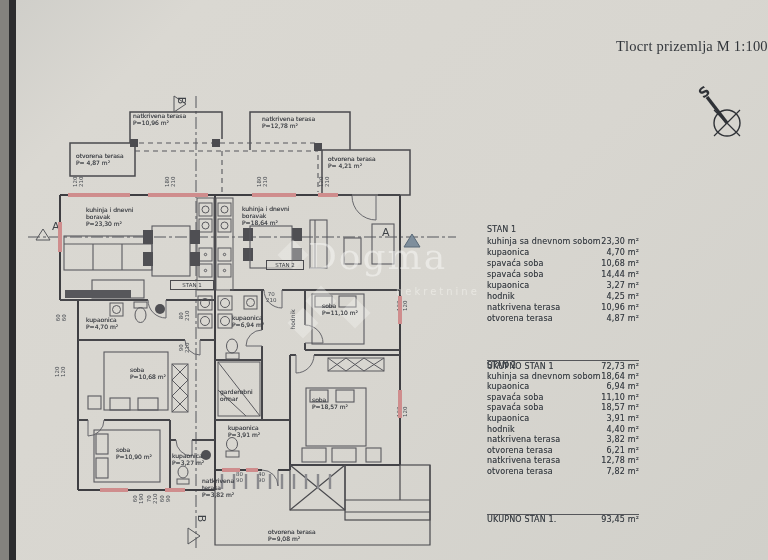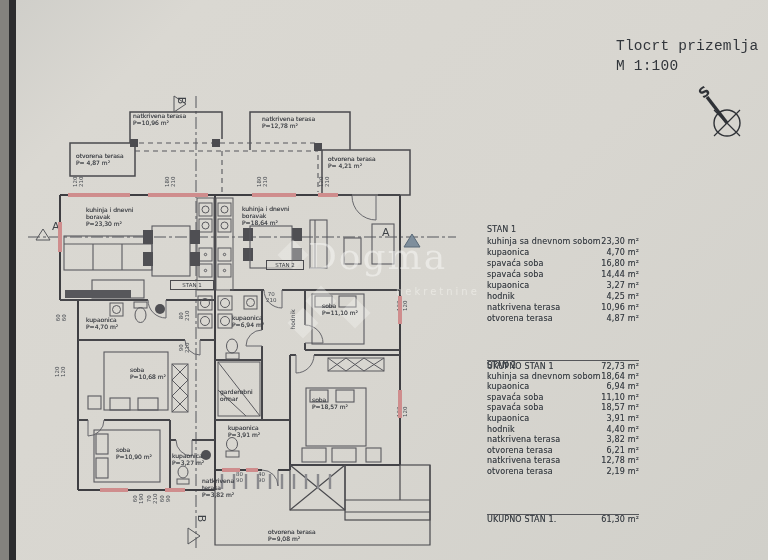--- a/index.html
+++ b/index.html
@@ -1,21 +1,21 @@
 <!DOCTYPE html>
 <html><head>
 <meta charset="utf-8">
 <style>
   html,body{margin:0;padding:0;}
   .page{position:relative;width:768px;height:560px;overflow:hidden;
     background:linear-gradient(135deg,#cfcec9 0%,#dad8d2 15%,#d8d6d0 55%,#d1d0ca 100%);
     font-family:"DejaVu Sans",sans-serif;color:#3c4046;}
   .edge-left{position:absolute;left:0;top:0;width:9px;height:560px;background:#84827e;}
   .edge-dark{position:absolute;left:9px;top:0;width:7px;height:560px;background:#2c2c2e;}
-  .title{position:absolute;left:616px;top:36px;font-family:Liberation Mono, monospace;
+  .title{position:absolute;left:616px;top:36px;font-family:Liberation Serif, serif;
     font-size:14.5px;line-height:20px;color:#32363b;letter-spacing:.2px;}
   .plan-label{position:absolute;font-size:6px;line-height:7px;color:#40444b;
     text-shadow:0 0 .3px rgba(60,60,60,.7);}
   .plan-label span{display:block;}
   .tag-box{position:absolute;border:1px solid #4a4a4e;font-size:5.5px;line-height:8px;
     text-align:center;color:#3e4247;background:rgba(220,219,214,.6);}
   .dimv,.dimh{position:absolute;font-size:5.5px;line-height:5.8px;color:#494d53;
     white-space:pre-line;text-align:center;}
   .dimv{transform:rotate(-90deg);}
   .marker-letter{position:absolute;font-size:11px;color:#3e4247;font-family:"DejaVu Sans",sans-serif;}
@@ -364,21 +364,21 @@
     <div class="row">
         <span>kuhinja sa dnevnom sobom</span>
         <span class="v">23,30 m²</span>
       </div>
     <div class="row">
         <span>kupaonica</span>
         <span class="v">4,70 m²</span>
       </div>
     <div class="row">
         <span>spavaća soba</span>
-        <span class="v">16,80 m²</span>
+        <span class="v">10,68 m²</span>
       </div>
     <div class="row">
         <span>spavaća soba</span>
         <span class="v">14,44 m²</span>
       </div>
     <div class="row">
         <span>kupaonica</span>
         <span class="v">3,27 m²</span>
       </div>
     <div class="row">
@@ -432,20 +432,20 @@
     <div class="row">
         <span>otvorena terasa</span>
         <span class="v">6,21 m²</span>
       </div>
     <div class="row">
         <span>natkrivena terasa</span>
         <span class="v">12,78 m²</span>
       </div>
     <div class="row">
         <span>otvorena terasa</span>
-        <span class="v">2,19 m²</span>
+        <span class="v">7,82 m²</span>
       </div>
     <div class="total">
         <span>UKUPNO STAN 1.</span>
-        <span class="v">61,30 m²</span>
+        <span class="v">93,45 m²</span>
       </div>
   </div>
 </div>
 
 </body></html>

